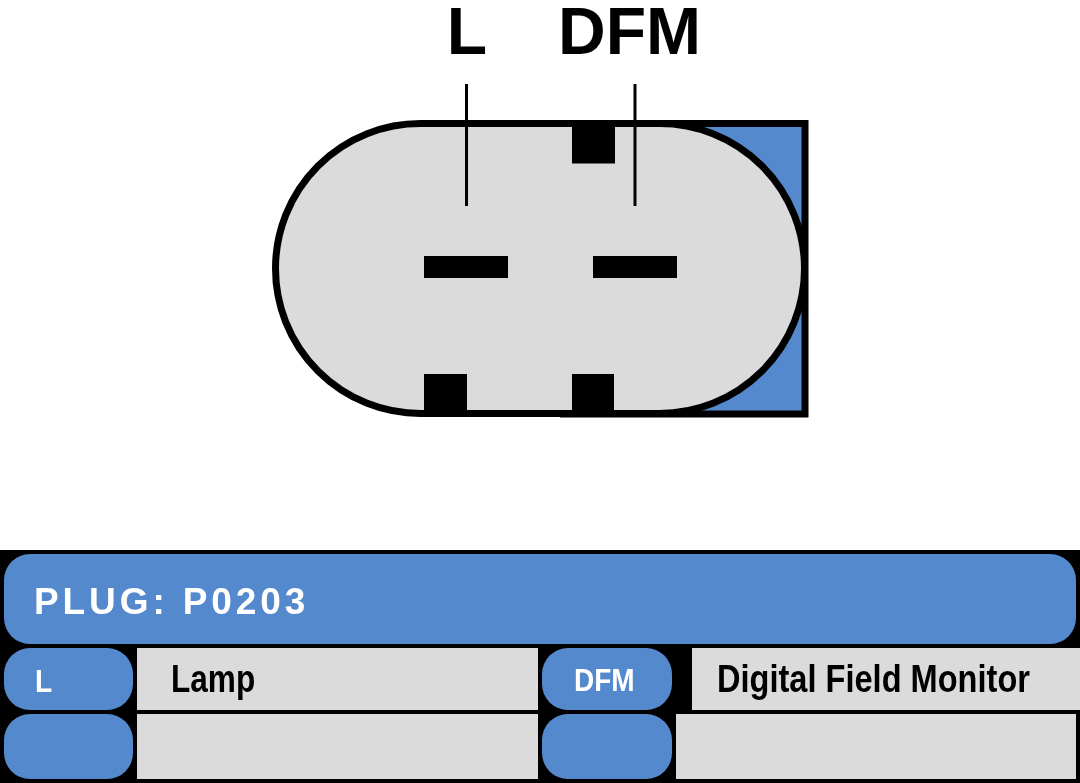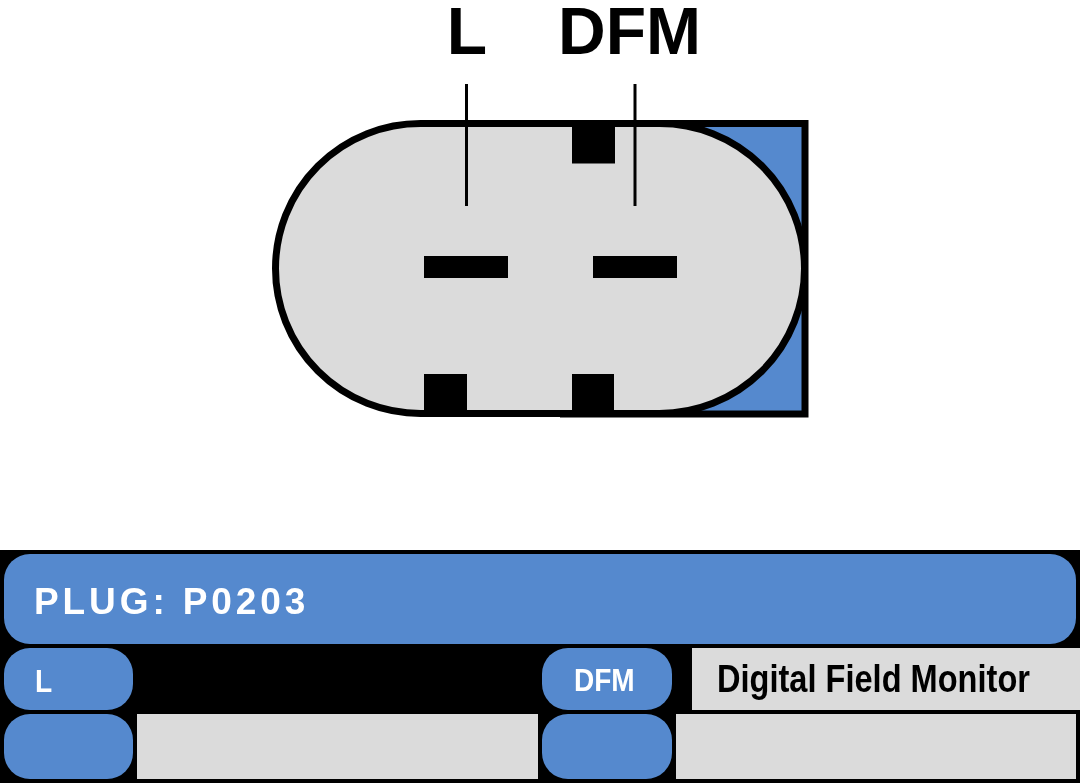--- a/index.html
+++ b/index.html
@@ -29,20 +29,23 @@
   <text x="467" y="53.5" font-size="66" font-weight="bold" fill="#000" text-anchor="middle">L</text>
   <text x="629.5" y="53.5" font-size="66" font-weight="bold" fill="#000" text-anchor="middle">DFM</text>
 </svg>
 <div id="tbl">
   <div class="cell blue" style="left:4px;top:4px;width:1072px;height:90px;padding-left:30px;">
     <span class="wt" style="font-size:37px;letter-spacing:3.9px;position:relative;top:3px;">PLUG: P0203</span>
   </div>
   <div class="cell blue" style="left:4px;top:98px;width:129px;height:62px;padding-left:30.5px;">
     <span class="wt" style="font-size:32px;transform:scaleX(0.88);transform-origin:0 50%;position:relative;top:2px;">L</span>
   </div>
+  <div class="cell gray" style="left:137px;top:98px;width:400.5px;height:62px;padding-left:33.5px;">
+    <span class="bt" style="font-size:39px;transform:scaleX(0.81);transform-origin:0 50%;white-space:nowrap;">Lamp</span>
+  </div>
   <div class="cell blue" style="left:541.5px;top:98px;width:130.5px;height:62px;padding-left:32.5px;">
     <span class="wt" style="font-size:31.5px;transform:scaleX(0.89);transform-origin:0 50%;position:relative;top:1px;">DFM</span>
   </div>
   <div class="cell gray" style="left:692px;top:98px;width:400px;height:62px;padding-left:30px;justify-content:flex-end;">
     <span class="bt cond" style="font-size:39px;">Digital Field Monitor</span>
   </div>
   <div class="cell blue" style="left:4px;top:164px;width:129px;height:65px;"></div>
   <div class="cell gray" style="left:137px;top:164px;width:400.5px;height:65px;"></div>
   <div class="cell blue" style="left:541.5px;top:164px;width:130.5px;height:65px;"></div>
   <div class="cell gray" style="left:676px;top:164px;width:400px;height:65px;"></div>

